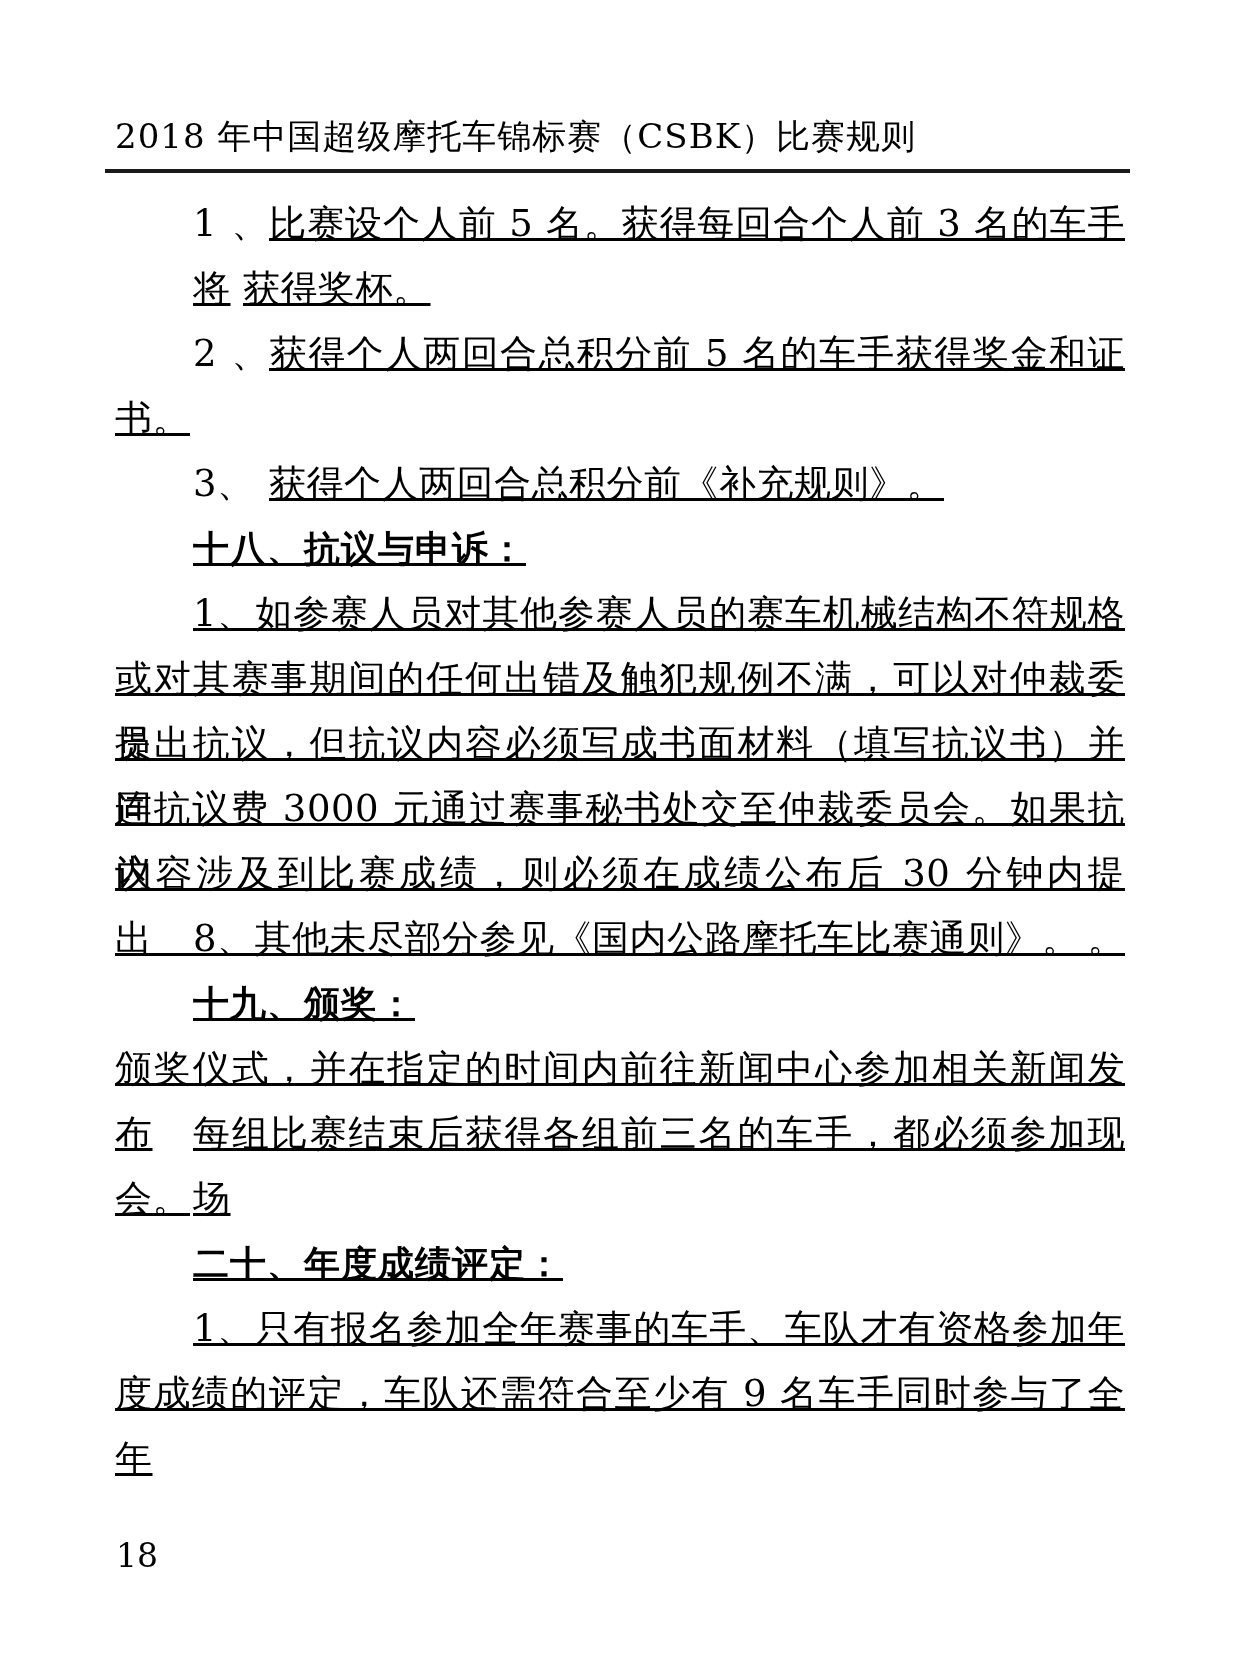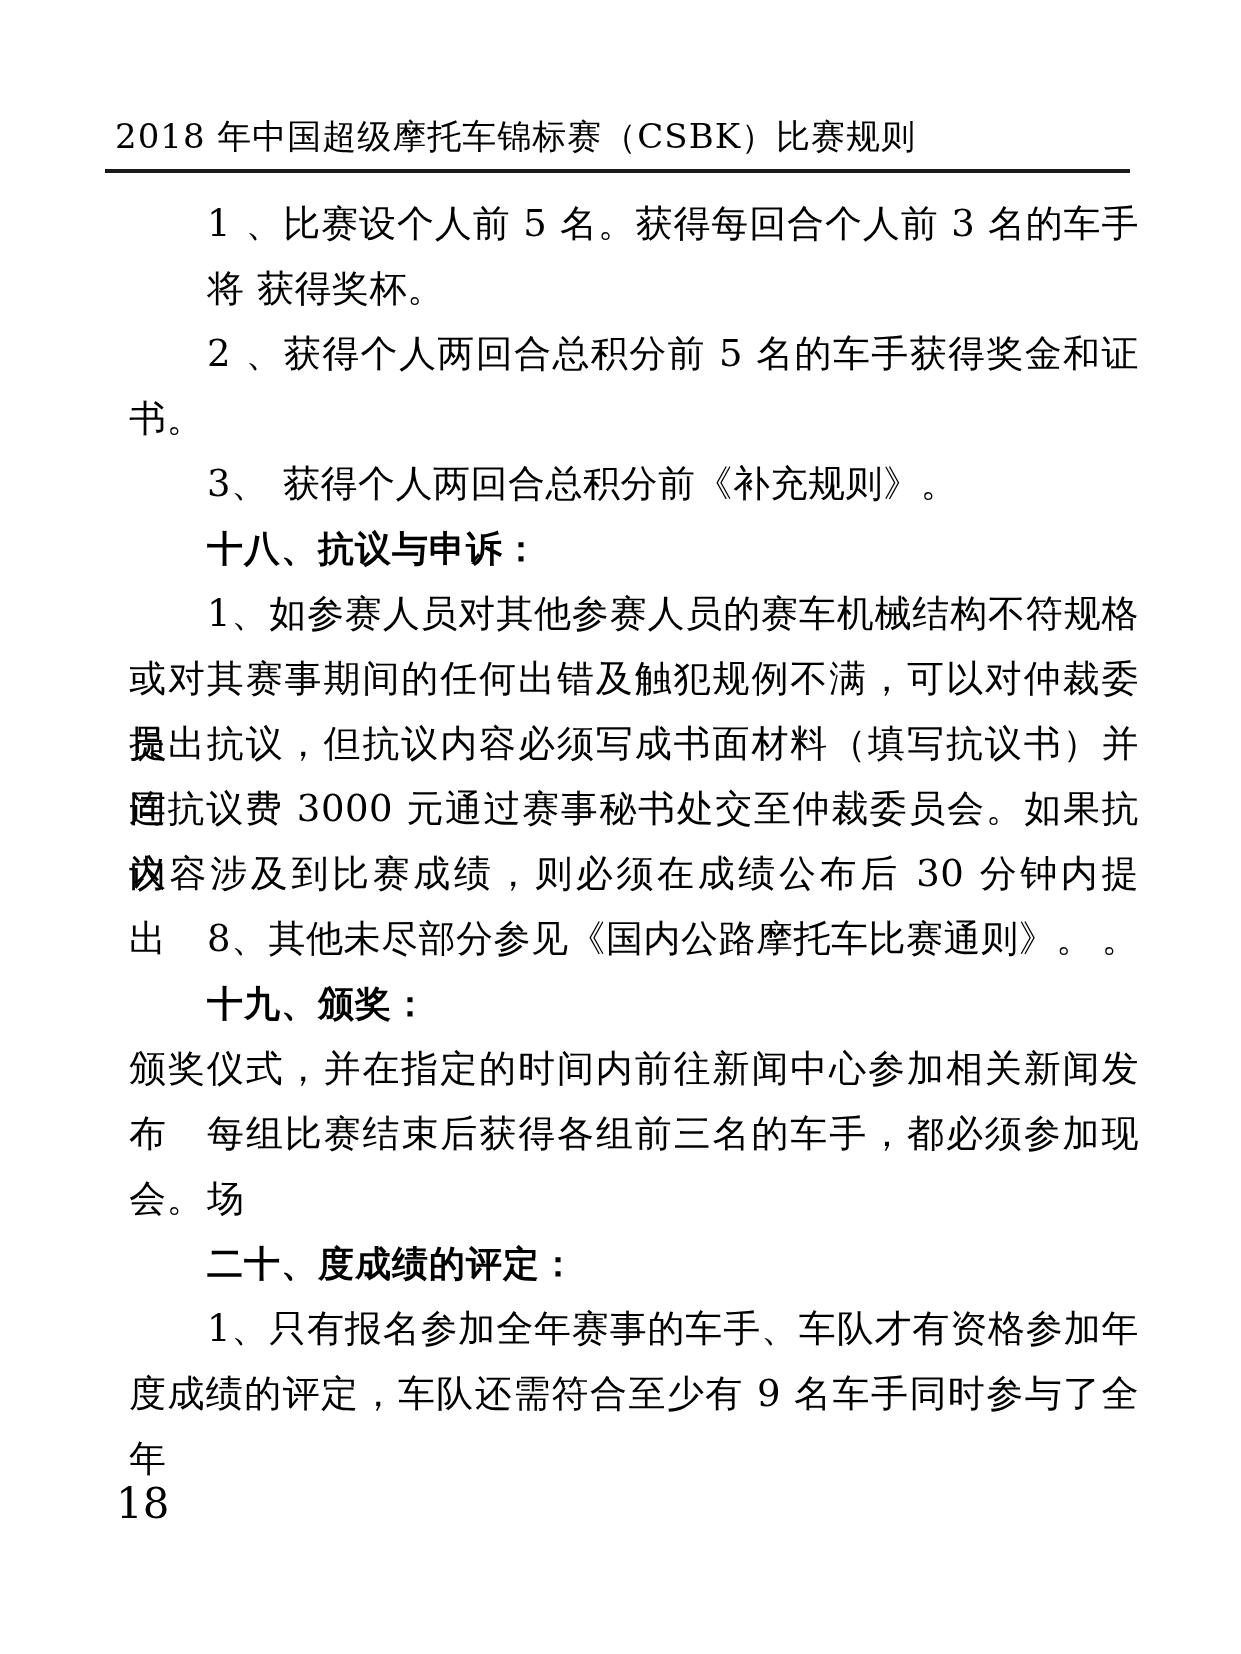--- a/index.html
+++ b/index.html
@@ -31,23 +31,24 @@
   .header-rule {
     position: absolute;
     left: 105px;
     top: 169px;
     width: 1025px;
     height: 4px;
     background: #1a1a1a;
   }
   .body-lines {
     position: absolute;
-    left: 129px;
+    left: 115px;
     top: 191px;
     width: 1010px;
+    text-decoration: underline;
   }
   .line {
     height: 65px;
     line-height: 65px;
     font-size: 37px;
     white-space: nowrap;
     letter-spacing: 0.5px;
   }
   .line.j {
     white-space: normal;
@@ -65,22 +66,22 @@
     font-size: 36px;
     letter-spacing: 1px;
   }
   .num {
     display: inline-block;
     width: 76px;
   }
   .page-number {
     position: absolute;
     left: 116px;
-    top: 1482px;
-    font-size: 42px;
+    top: 1534px;
+    font-size: 33px;
     line-height: 44px;
     text-align: right;
   }
 </style>
 </head>
 <body>
 
 <div class="page">
   <div class="header-title">2018 年中国超级摩托车锦标赛（CSBK）比赛规则</div>
   <div class="header-rule"></div>
@@ -94,18 +95,18 @@
       <div class="line indent j">1、如参赛人员对其他参赛人员的赛车机械结构不符规格</div>
       <div class="line flush j">或对其赛事期间的任何出错及触犯规例不满，可以对仲裁委员</div>
       <div class="line flush j">提出抗议，但抗议内容必须写成书面材料（填写抗议书）并连</div>
       <div class="line flush j">同抗议费 3000 元通过赛事秘书处交至仲裁委员会。如果抗议</div>
       <div class="line flush j">内容涉及到比赛成绩，则必须在成绩公布后 30 分钟内提出。</div>
       <div class="line indent">8、其他未尽部分参见《国内公路摩托车比赛通则》。</div>
       <div class="line heading">十九、颁奖：</div>
       <div class="line flush j">颁奖仪式，并在指定的时间内前往新闻中心参加相关新闻发布</div>
       <div class="line indent j">每组比赛结束后获得各组前三名的车手，都必须参加现场</div>
       <div class="line flush">会。</div>
-      <div class="line heading">二十、度成绩的评定：</div>
+      <div class="line heading">二十、年度成绩评定：</div>
       <div class="line indent j">1、只有报名参加全年赛事的车手、车队才有资格参加年</div>
       <div class="line flush j">度成绩的评定，车队还需符合至少有 9 名车手同时参与了全年</div>
     </div>
   <div class="page-number">18</div>
 </div>
 
 </body></html>

